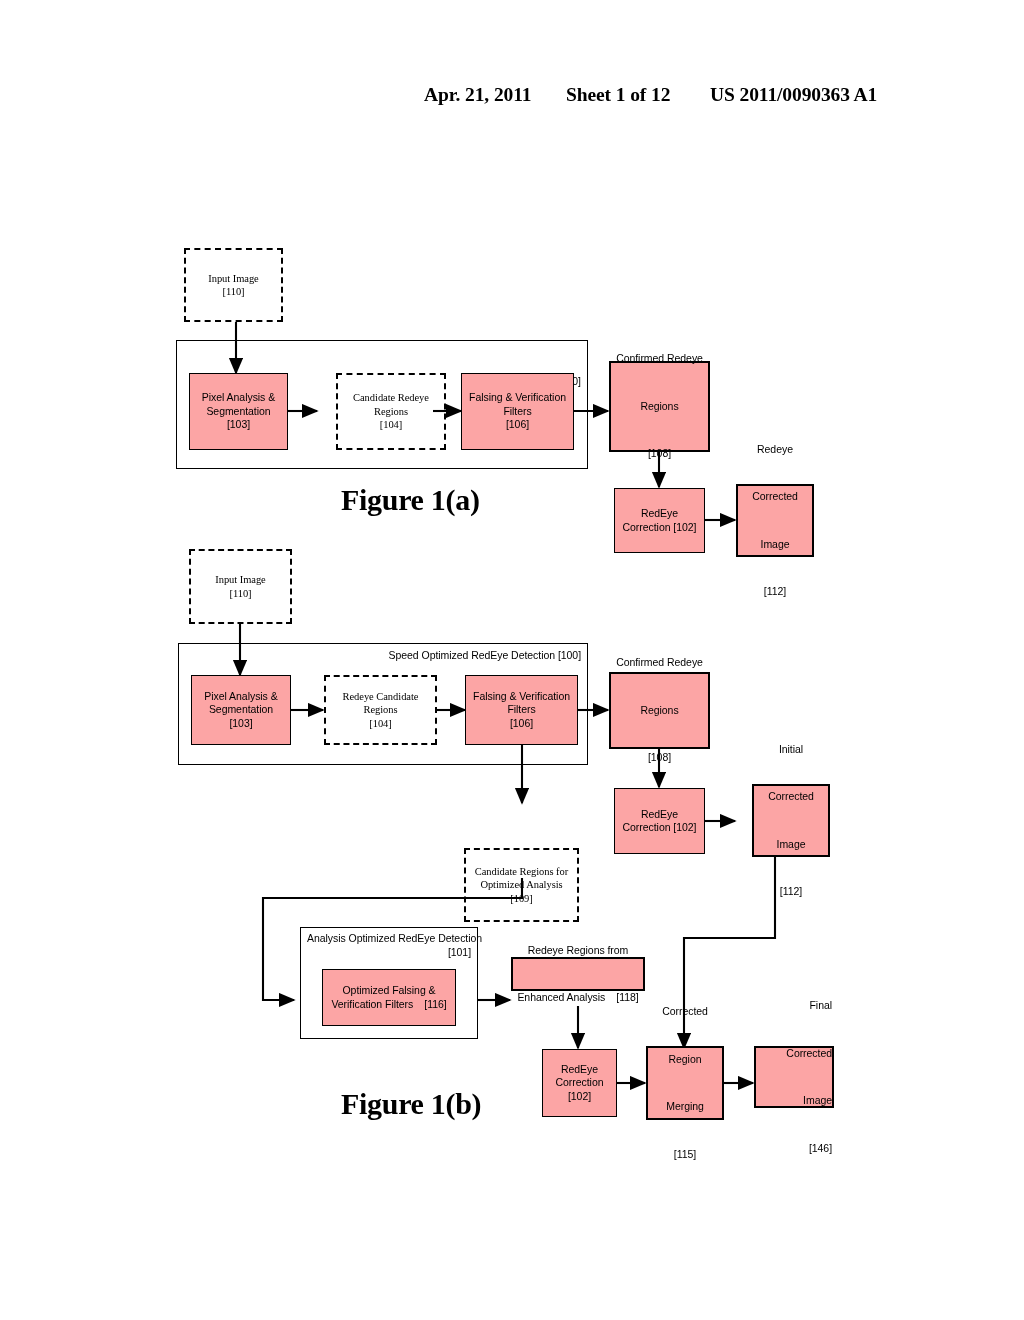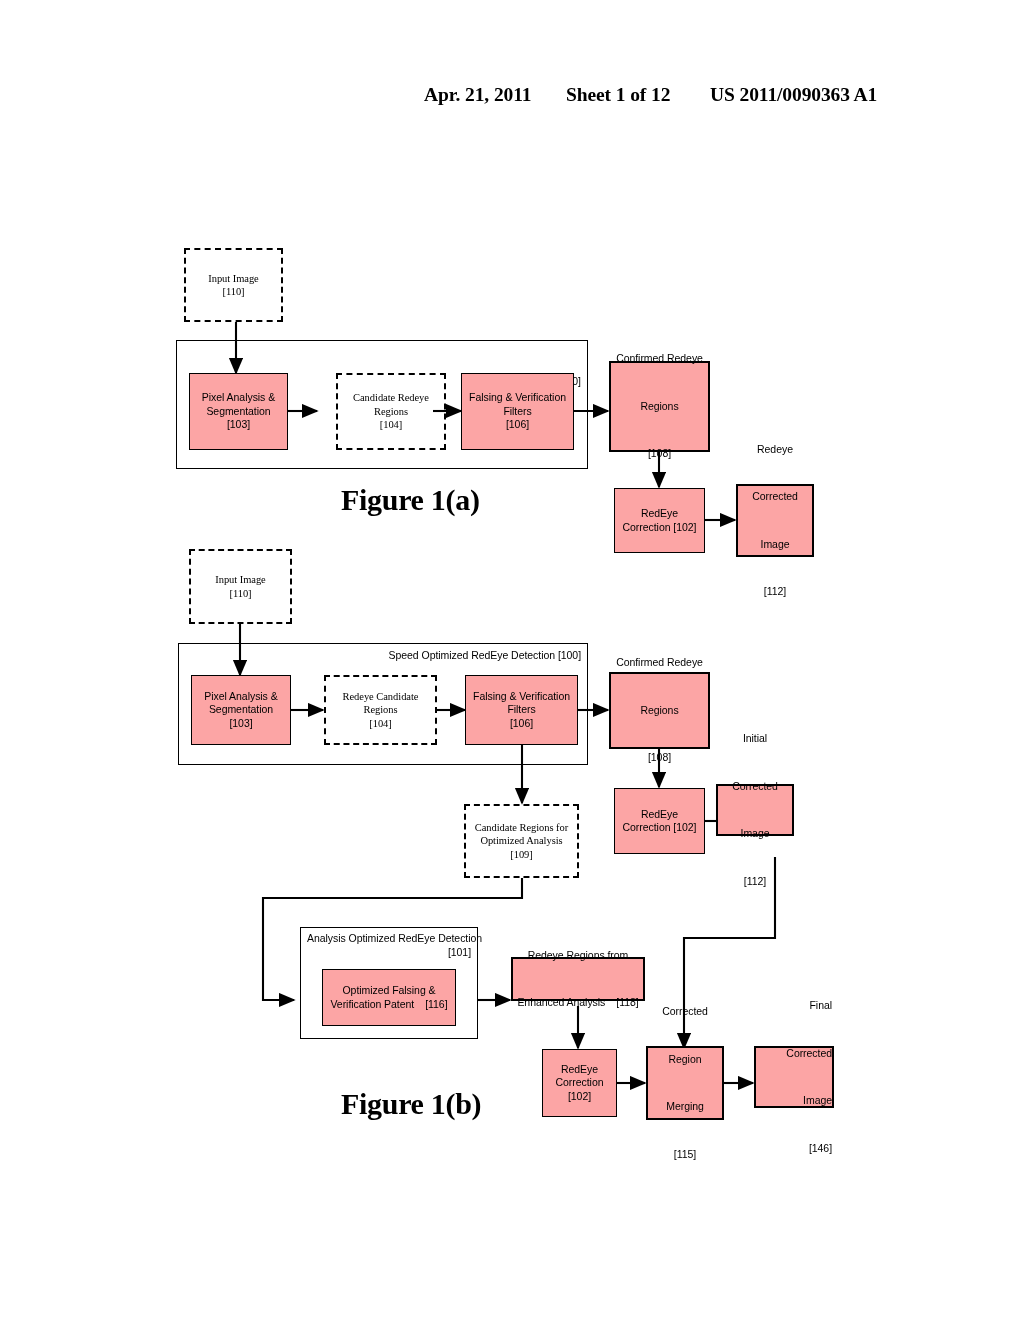--- a/index.html
+++ b/index.html
@@ -234,46 +234,46 @@
   <span class="line">Confirmed Redeye</span>
   <span class="line">Regions</span>
   <span class="line">[108]</span>
 </div>
 
 <div class="node thin" style="left:614px; top:788px; width:91px; height:66px;">
   <span class="line">RedEye</span>
   <span class="line">Correction [102]</span>
 </div>
 
-<div class="node thick" style="left:716px; top:784px; width:78px; height:52px;text-align:right;">
+<div class="node thick" style="left:752px; top:784px; width:78px; height:73px;text-align:right;">
   <span class="line">Initial</span>
   <span class="line">Corrected</span>
   <span class="line">Image</span>
   <span class="line">[112]</span>
 </div>
 
-<div class="node dashed" style="left:464px; top:804px; width:115px; height:74px;">
+<div class="node dashed" style="left:464px; top:848px; width:115px; height:74px;">
   <span class="line">Candidate Regions for</span>
   <span class="line">Optimized Analysis</span>
   <span class="line">[109]</span>
 </div>
 
 <div class="node container" style="left:300px; top:927px; width:178px; height:112px;">
   <span class="container-label" style="left:6px; top:4px; text-align:left;">Analysis Optimized RedEye Detection</span>
   <span class="container-label" style="right:6px; top:18px;">[101]</span>
 </div>
 
 <div class="node thin" style="left:322px; top:969px; width:134px; height:57px;">
   <span class="line">Optimized Falsing &amp;</span>
   <span class="line">
-    <span>Verification Patent</span><span class="ref-gap"></span><span>[116]</span>
+    <span>Verification Filters</span><span class="ref-gap"></span><span>[116]</span>
   </span>
 </div>
 
-<div class="node thick" style="left:511px; top:957px; width:134px; height:44px;">
+<div class="node thick" style="left:511px; top:957px; width:134px; height:34px;">
   <span class="line">Redeye Regions from</span>
   <span class="line">
     <span>Enhanced Analysis</span><span class="ref-gap"></span><span>[118]</span>
   </span>
 </div>
 
 <div class="node thin" style="left:542px; top:1049px; width:75px; height:68px;">
   <span class="line">RedEye</span>
   <span class="line">Correction</span>
   <span class="line">[102]</span>

